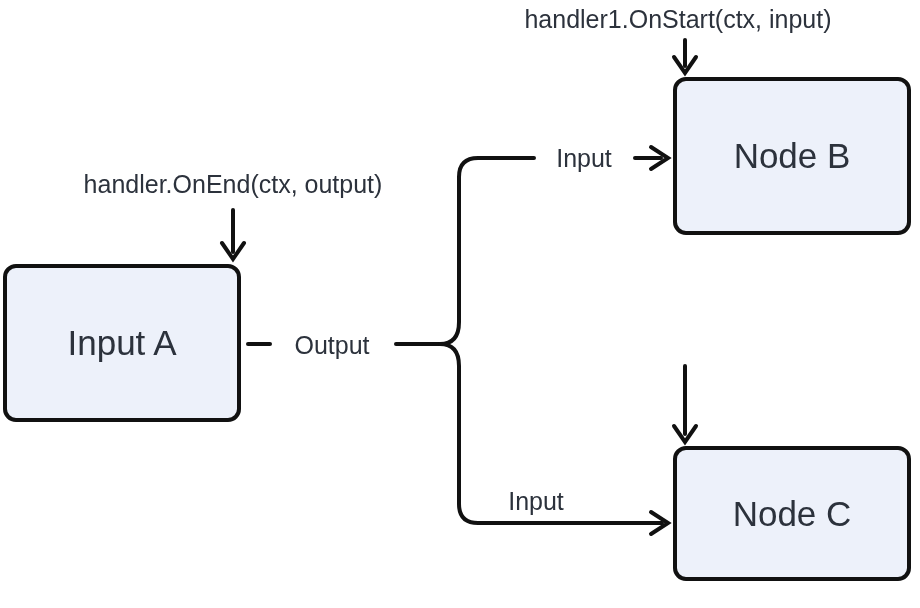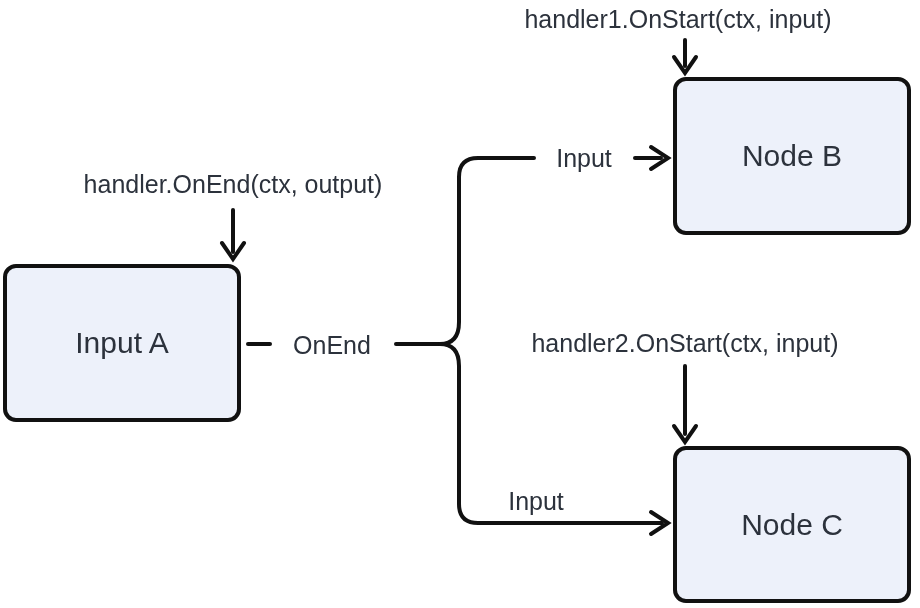--- a/index.html
+++ b/index.html
@@ -31,26 +31,26 @@
   }
   .node {
     position: absolute;
     box-sizing: border-box;
     border: 4px solid var(--node-border, #111111);
     border-radius: 13px;
     background: var(--node-fill, #edf1fa);
     display: flex;
     align-items: center;
     justify-content: center;
-    font-size: 30px;
+    font-size: 35px;
     color: var(--text, #2c323c);
   }
   .node-a { left: 3px;  top: 264px; width: 238px; height: 158px; }
   .node-b { left: 673px; top: 77px;  width: 238px; height: 158px; }
-  .node-c { left: 673px; top: 446px; width: 238px; height: 157px; }
+  .node-c { left: 673px; top: 446px; width: 238px; height: 135px; }
   .lbl {
     position: absolute;
     transform: translate(-50%, -50%);
     white-space: nowrap;
     font-size: 25px;
     color: var(--text, #2c323c);
     line-height: 1;
   }
   .lbl-onend    { left: 233px; top: 184px; }
   .lbl-onstart1 { left: 678px; top: 19px;  }
@@ -94,19 +94,18 @@
   </div>
   <div class="node node-b">
     <span>Node B</span>
   </div>
   <div class="node node-c">
     <span>Node C</span>
   </div>
 
   <div class="lbl lbl-onend">handler.OnEnd(ctx, output)</div>
   <div class="lbl lbl-onstart1">handler1.OnStart(ctx, input)</div>
-  <div class="lbl lbl-onstart2">handler2.OnStart(ctx, input)</div>
 
-  <div class="lbl lbl-output">OnEnd</div>
+  <div class="lbl lbl-output">Output</div>
   <div class="lbl lbl-input-b">Input</div>
   <div class="lbl lbl-input-c">Input</div>
 
 </div>
 
 </body></html>

